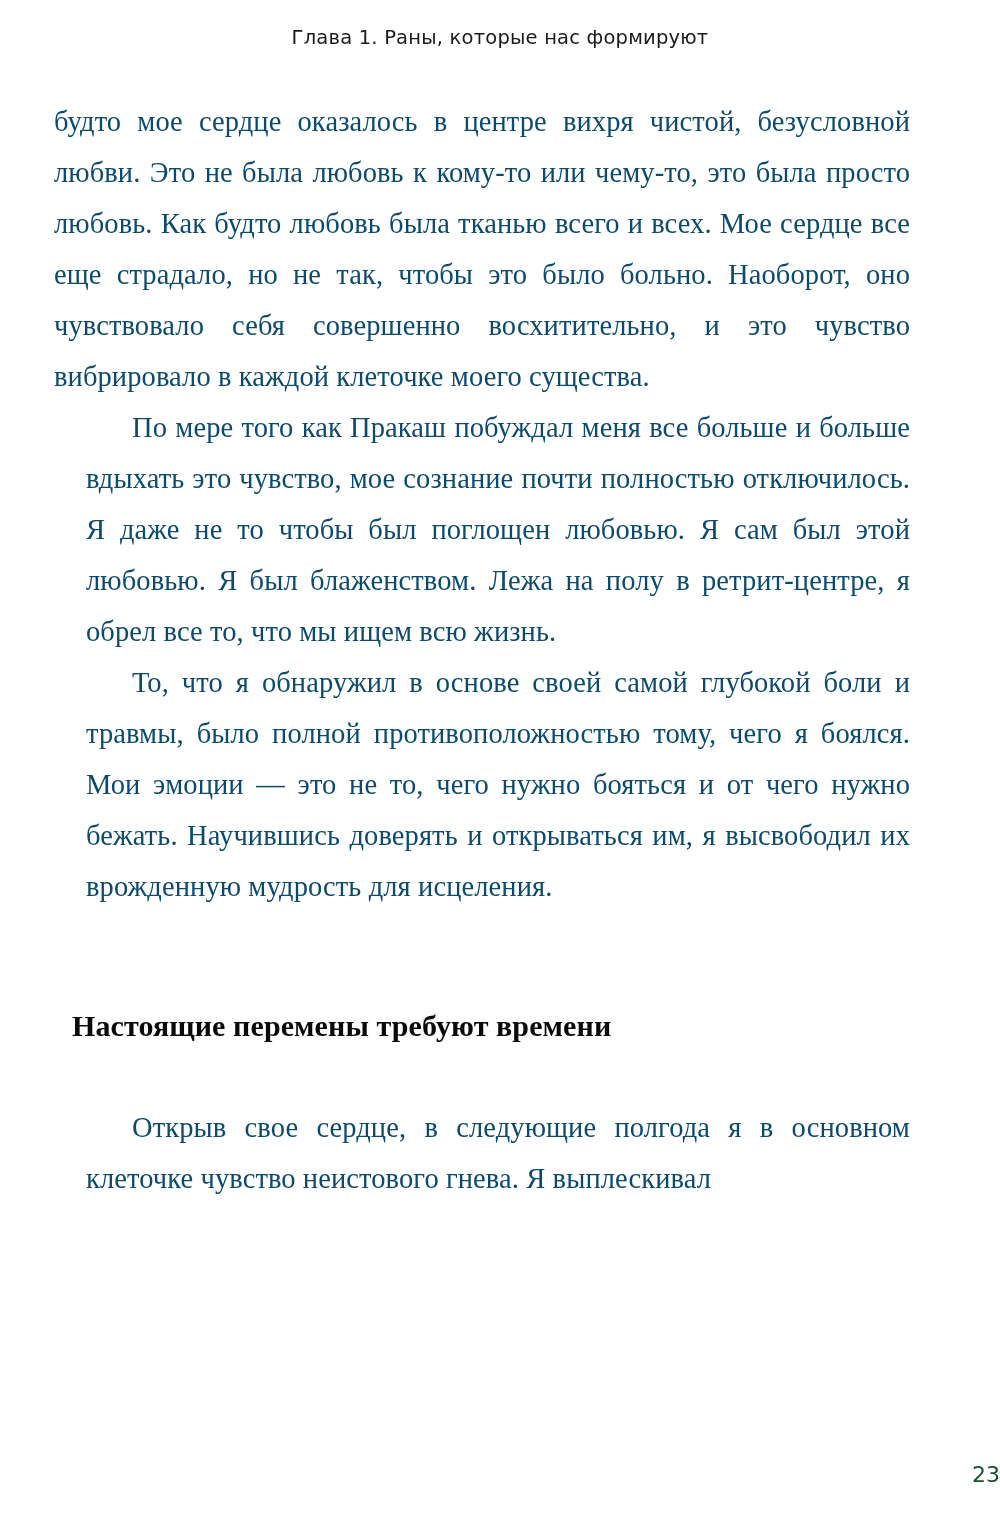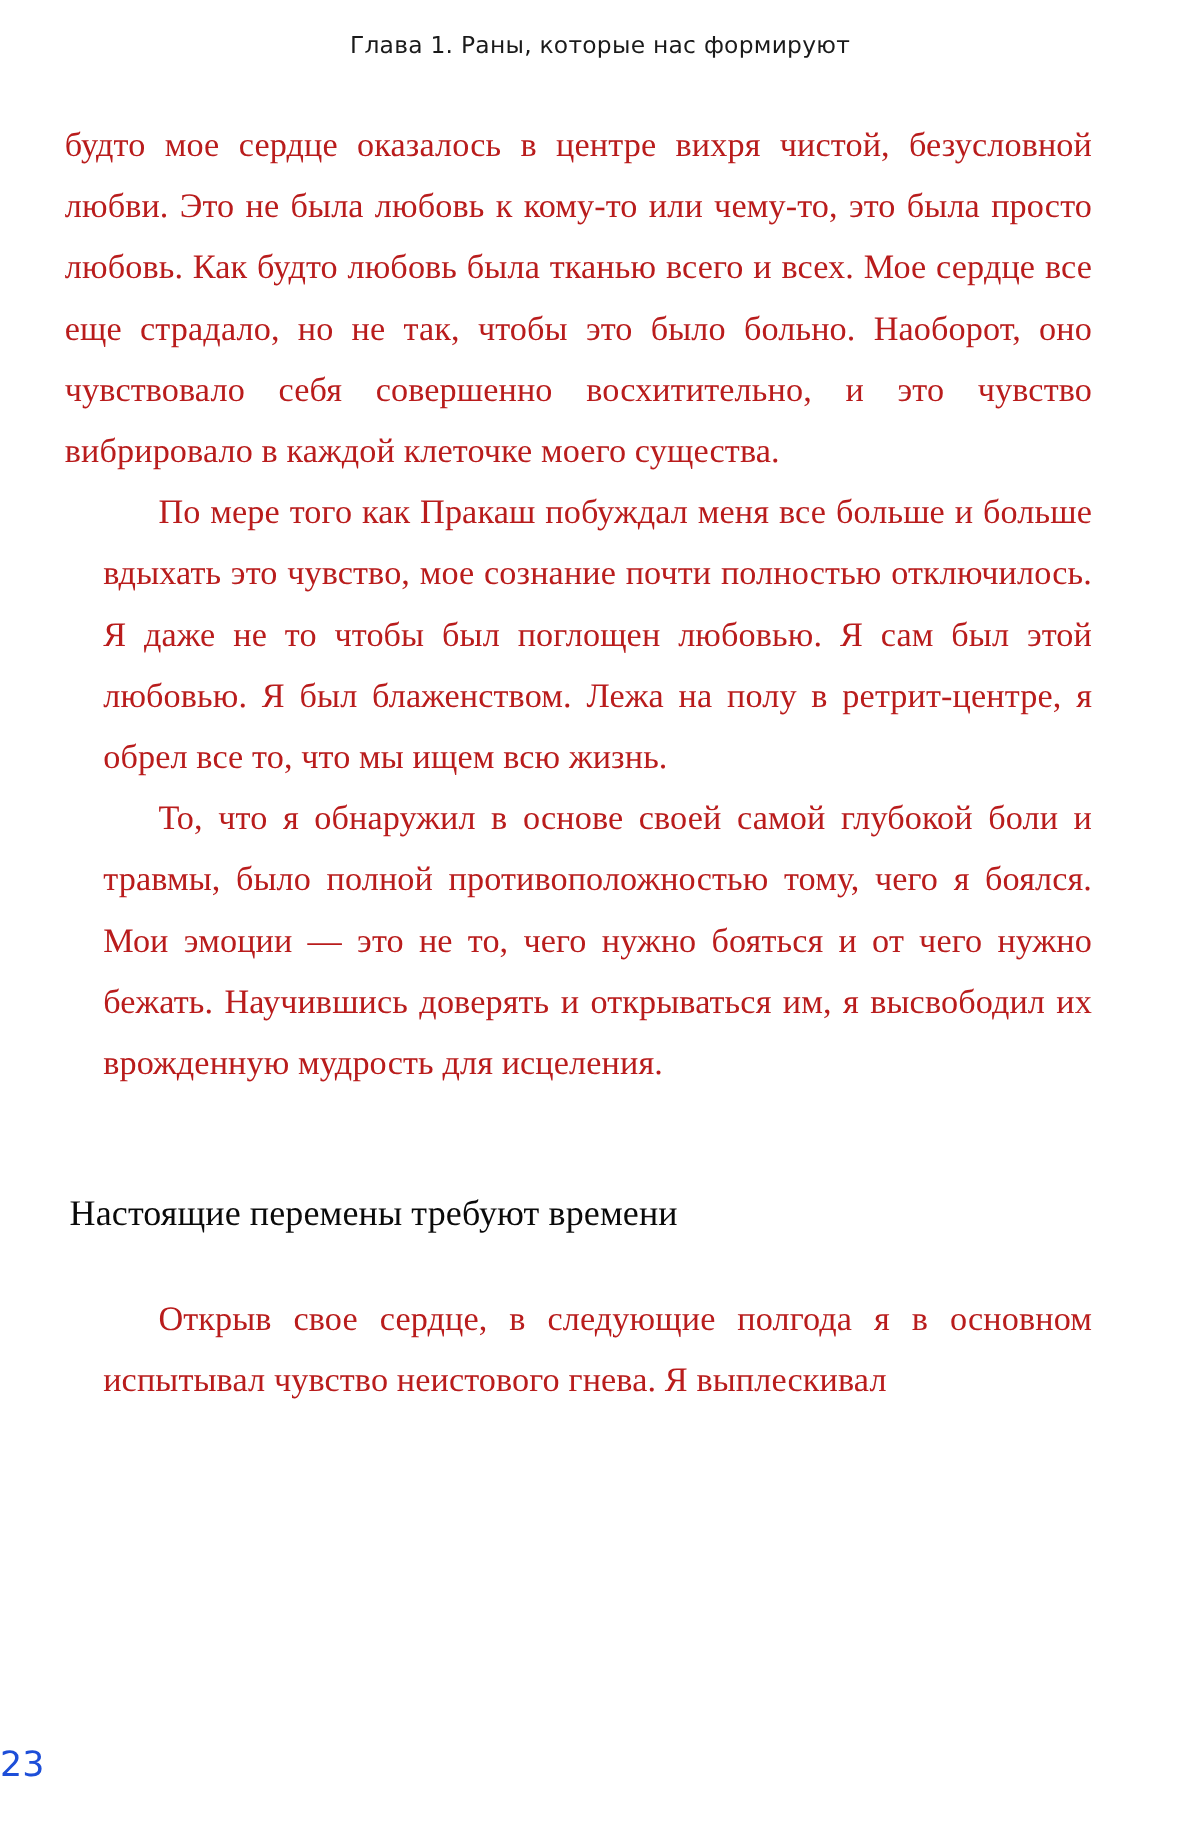--- a/index.html
+++ b/index.html
@@ -36,53 +36,53 @@
     top: 96px;
     left: 54px;
     width: 856px;
   }
   p.para {
     margin: 0;
     font-size: 28.5px;
     line-height: 51px;
     text-align: justify;
     text-justify: inter-word;
-    color: #b91c1c;
+    color: #0c4a6e;
     letter-spacing: 0.1px;
   }
   p.para.indent {
     text-indent: 46px;
     margin-left: 32px;
   }
   p.para + p.para {
     margin-top: 0;
   }
   h2.section-title {
-    margin: 4px;
+    margin: 18px;
     font-size: 30px;
     line-height: 44px;
-    font-weight: normal;
+    font-weight: bold;
     color: #0a0a0a;
     letter-spacing: 0.1px;
   }
   .gap-before-heading {
     height: 74px;
   }
   .gap-after-heading {
     height: 36px;
   }
   .folio {
     position: absolute;
     bottom: 46px;
     left: 0;
     right: 0;
-    text-align: left;
+    text-align: right;
     font-family: "DejaVu Sans", sans-serif;
-    font-size: 29px;
-    color: #1d4ed8;
+    font-size: 22px;
+    color: #14532d;
   }
 </style>
 </head>
 <body>
 
 <div class="page">
 
   <div class="running-head">Глава 1. Раны, которые нас формируют</div>
 
   <div class="content">
@@ -93,19 +93,19 @@
 
     <p class="para indent">То, что я обнаружил в основе своей самой глубокой боли и травмы, было полной противоположностью тому, чего я боялся. Мои эмоции — это не то, чего нужно бояться и от чего нужно бежать. Научившись доверять и открываться им, я высвободил их врожденную мудрость для исцеления.</p>
 
     <div class="gap-before-heading"></div>
 
     <h2 class="section-title">Настоящие перемены требуют времени</h2>
 
     <div class="gap-after-heading"></div>
 
 
-    <p class="para indent">Открыв свое сердце, в следующие полгода я в основном испытывал чувство неистового гнева. Я выплескивал</p>
+    <p class="para indent">Открыв свое сердце, в следующие полгода я в основном клеточке чувство неистового гнева. Я выплескивал</p>
 
   </div>
 
   <div class="folio">23</div>
 
 </div>
 
 </body></html>

